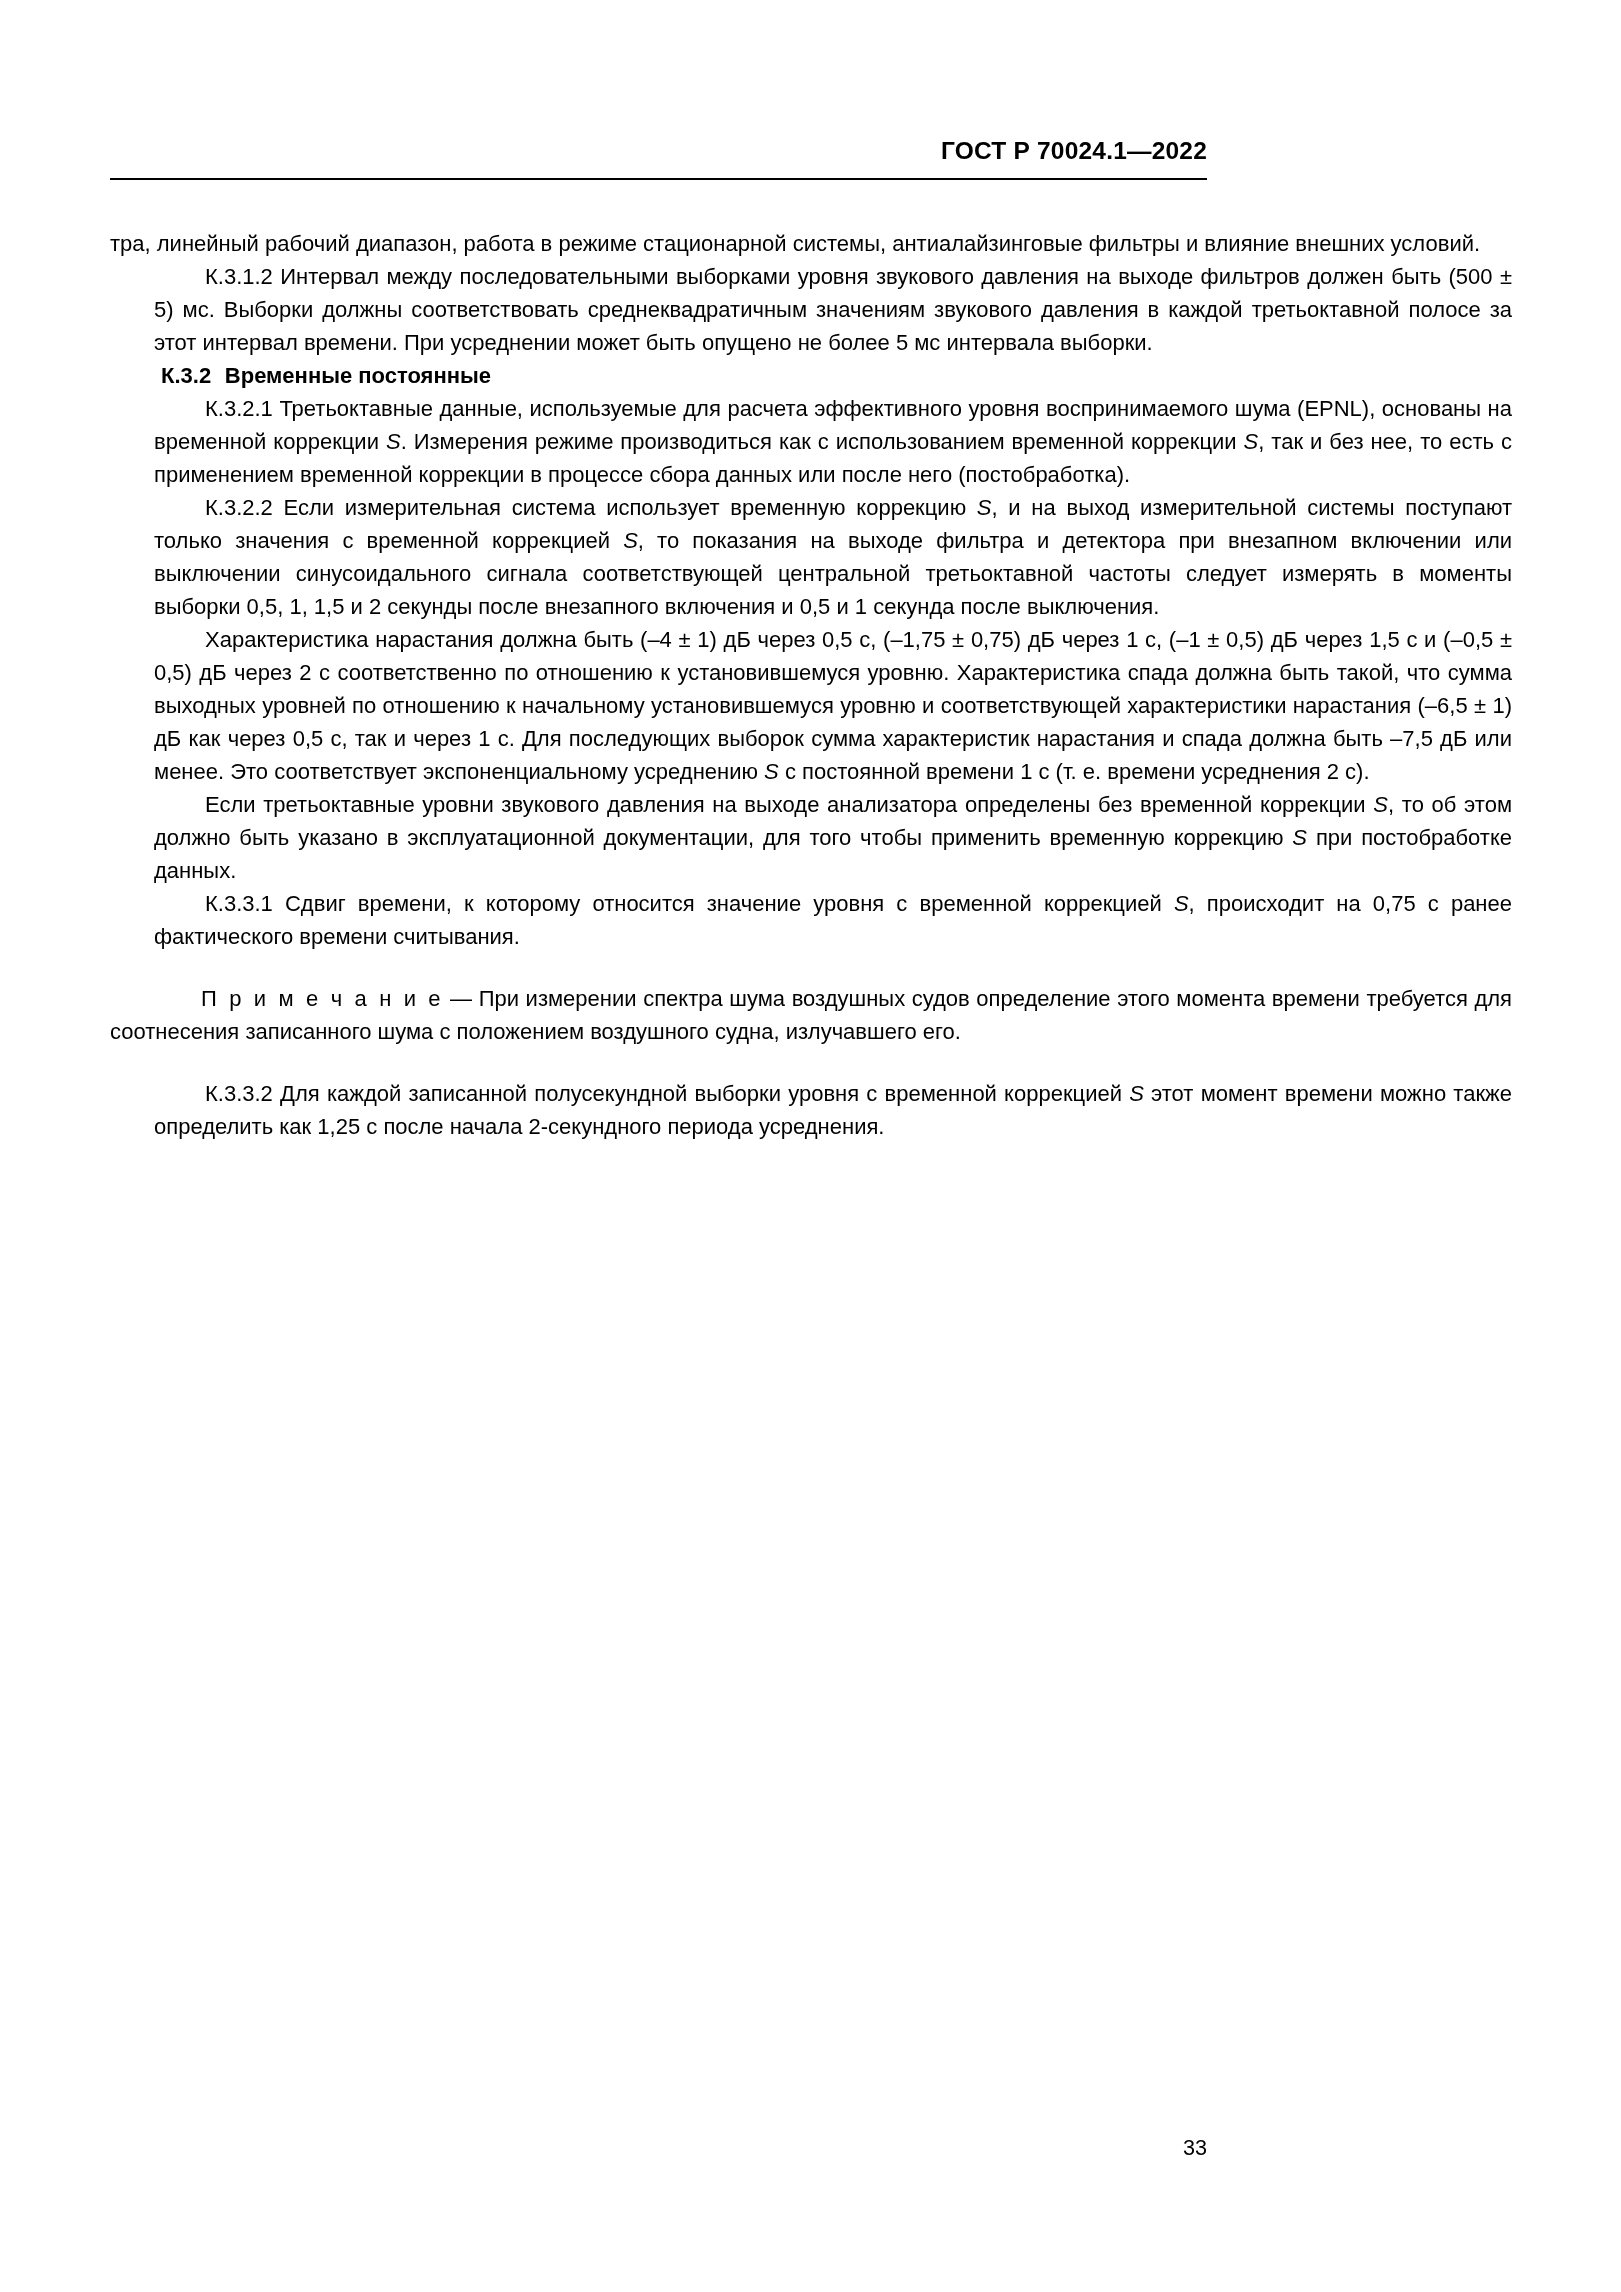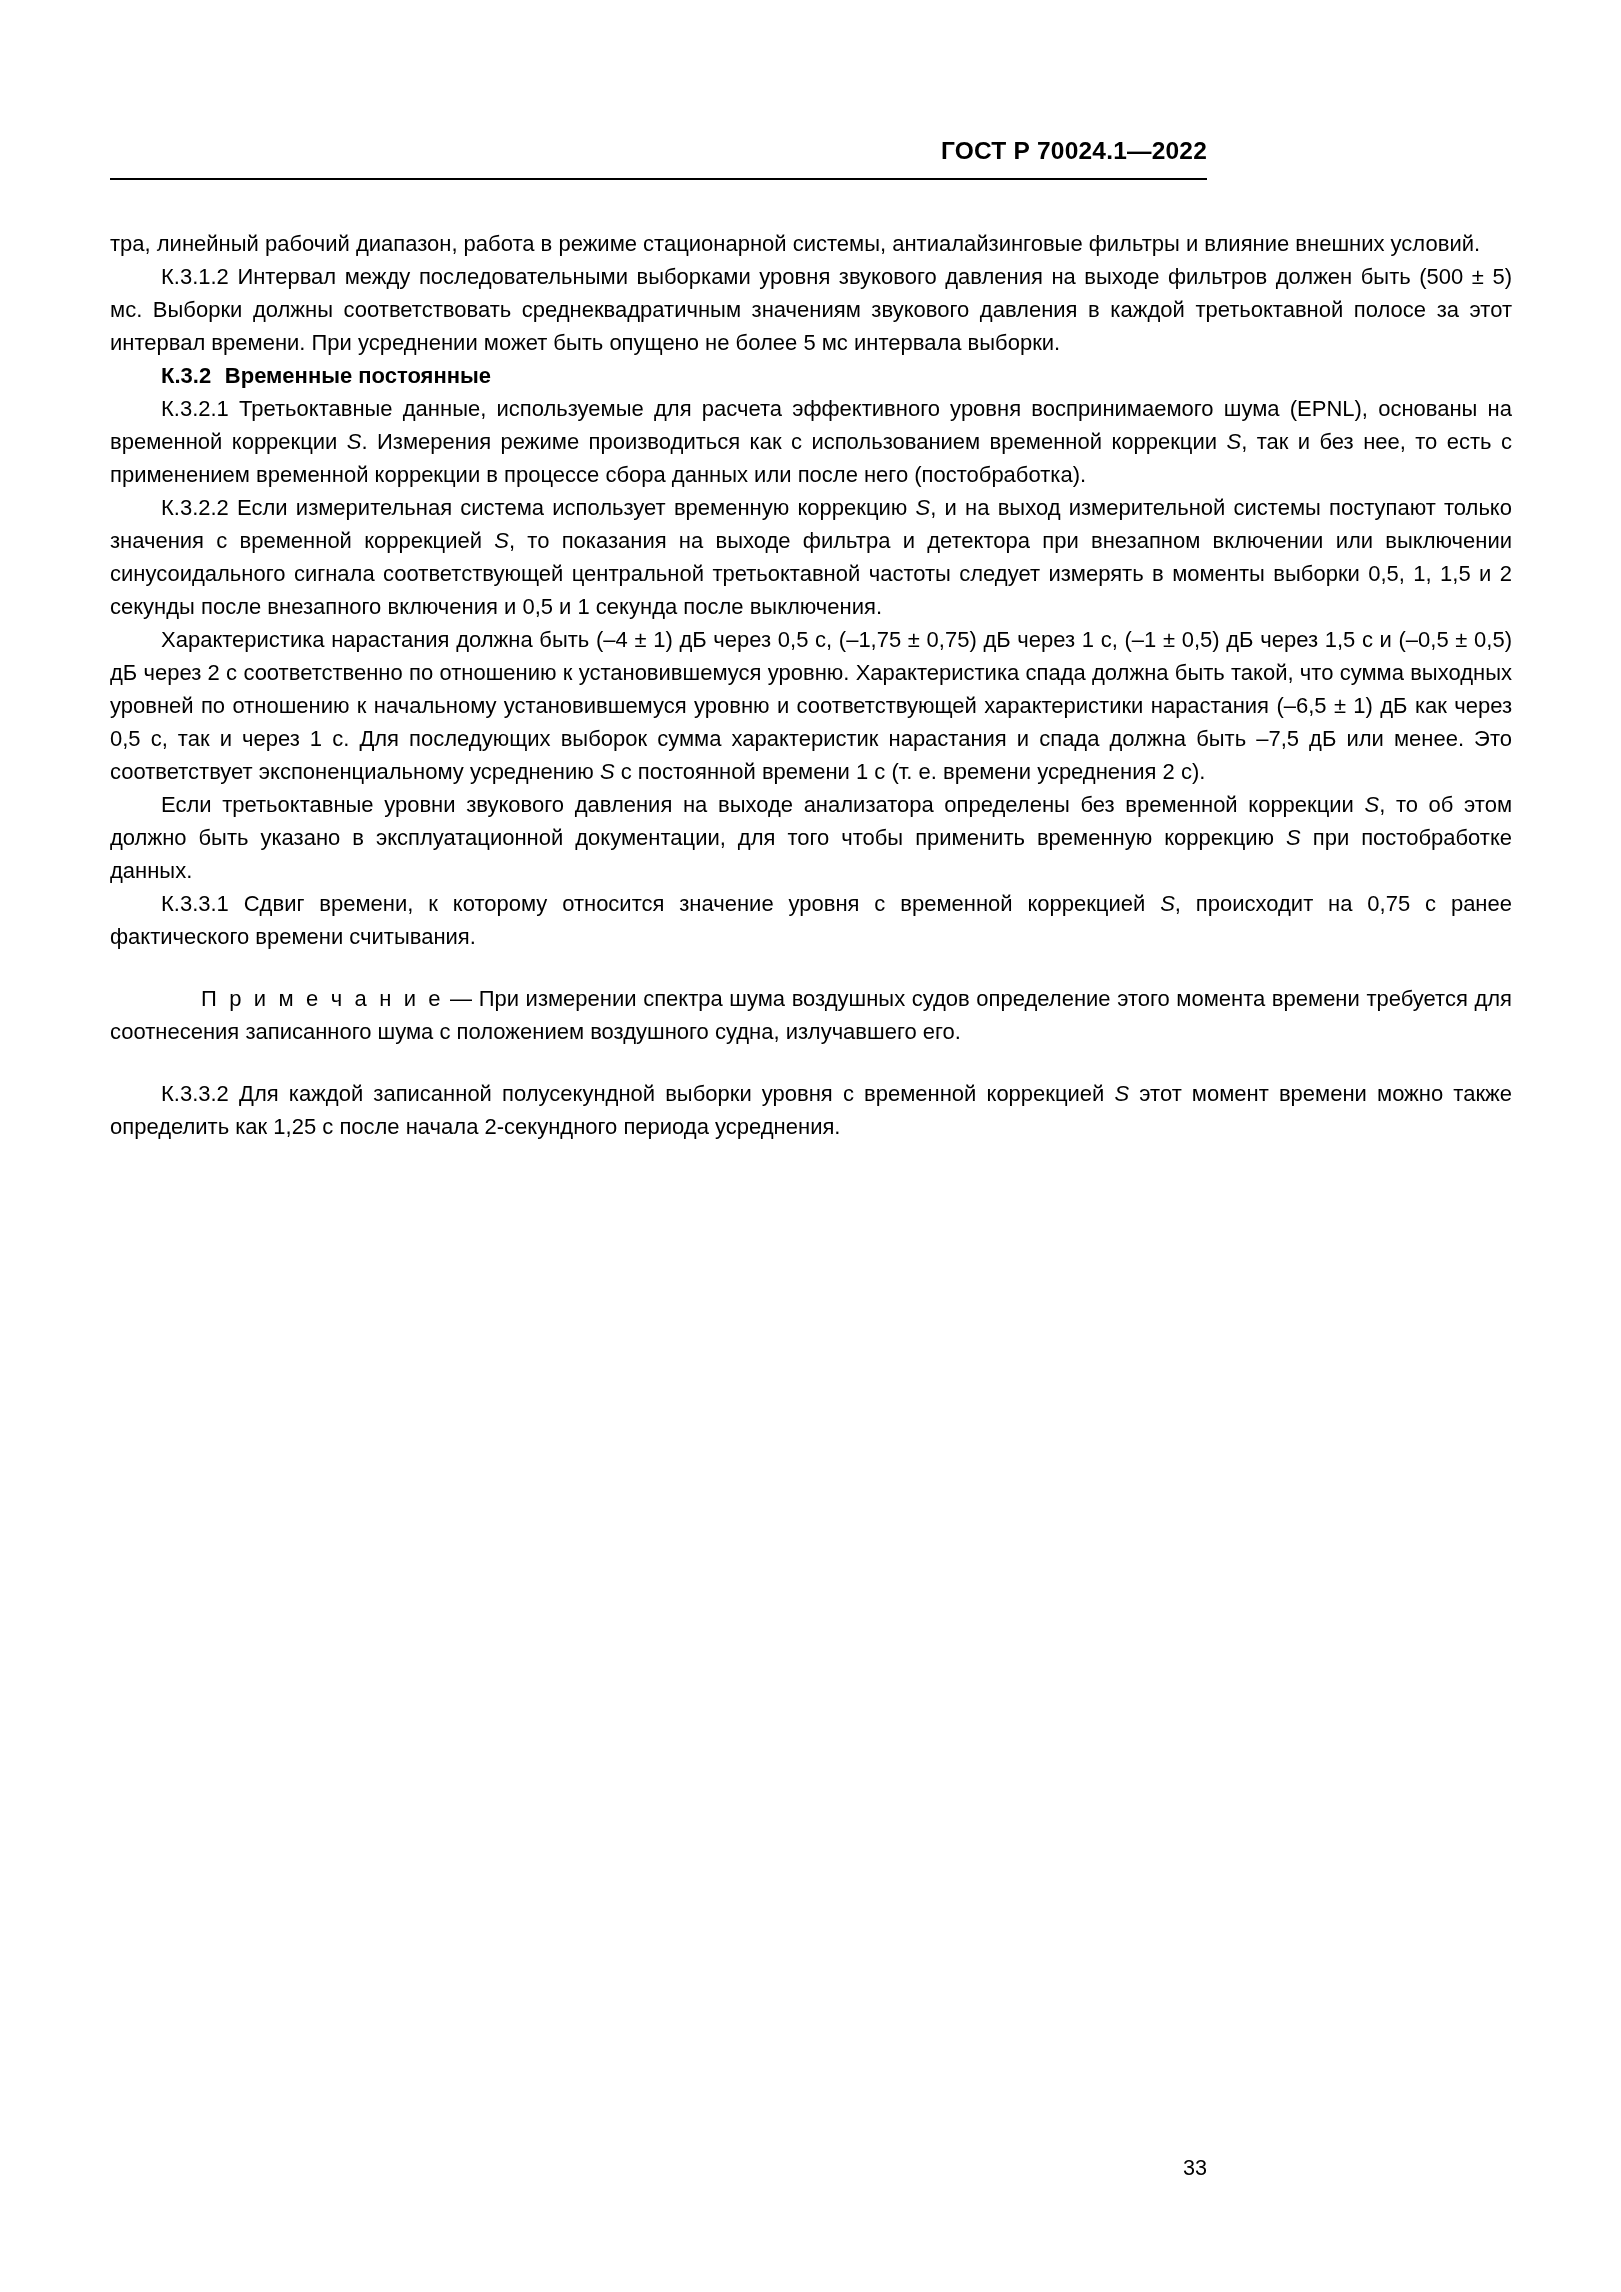--- a/index.html
+++ b/index.html
@@ -49,20 +49,21 @@
     text-align: justify;
     text-justify: inter-word;
   }
   p {
     margin: 0;
     padding: 0;
     text-align: justify;
   }
   p.indent {
     text-indent: 51px;
+    margin-left: 44px;
   }
   p.noindent {
     text-indent: 0;
     margin-top: 16px;
   }
   .sect {
     margin: 0;
     padding: 0;
     text-indent: 51px;
     font-weight: bold;
@@ -79,21 +80,21 @@
   }
   .spaced {
     letter-spacing: 2.9px;
     margin-left: 40px;
   }
   i, .it {
     font-style: italic;
   }
   .footer-page {
     position: absolute;
-    bottom: 112px;
+    bottom: 132px;
     right: 110px;
     font-size: 21.6px;
   }
 </style>
 </head>
 <body>
 
 <div class="page">
 
   <div class="header">ГОСТ Р 70024.1—2022</div>

